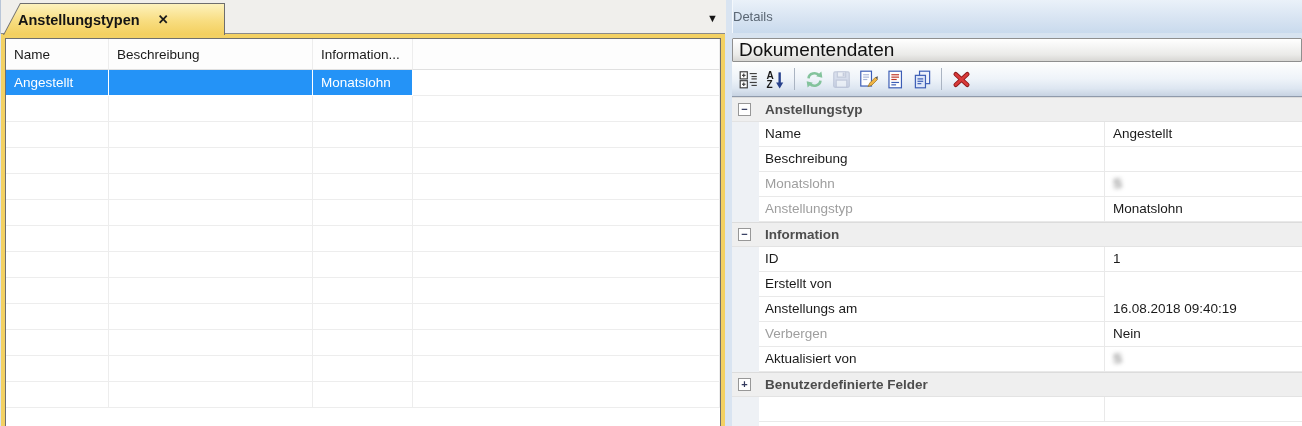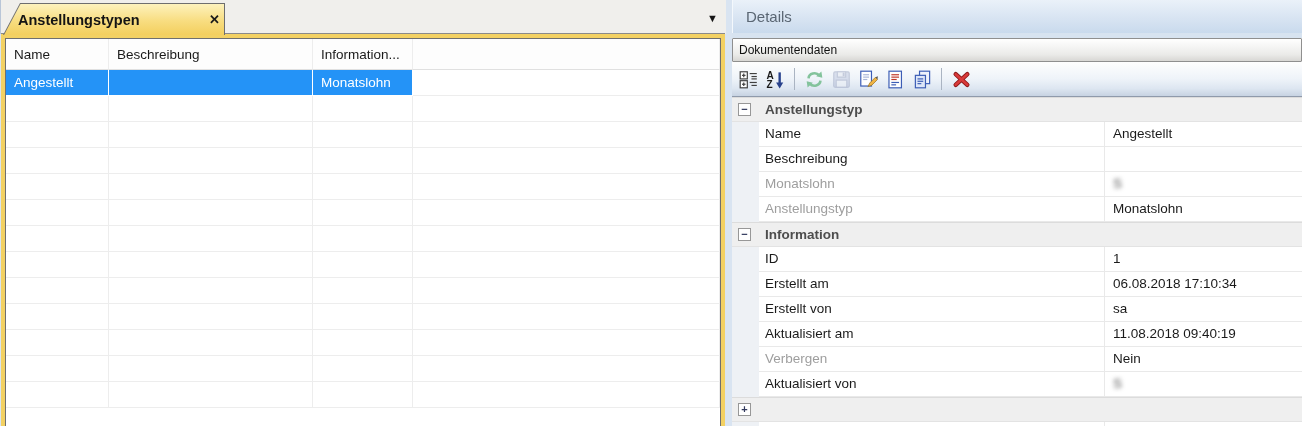--- a/index.html
+++ b/index.html
@@ -10,47 +10,47 @@
   .app{position:relative;width:1302px;height:426px;overflow:hidden;background:#d9e4f1;}
 
   
   .left-panel{position:absolute;left:0;top:0;width:726px;height:426px;}
   .tabstrip{position:absolute;left:0;top:0;right:0;height:34px;background:#f0efec;border-left:1px solid #b9c6d8;}
   .doc-tab{position:absolute;left:2px;top:3px;width:222px;height:32px;z-index:2;
     clip-path:polygon(17px 0, 100% 0, 100% 100%, 0 100%);background:#6e6e6e;}
   .doc-tab .tab-inner{position:absolute;left:1px;top:1px;right:1px;bottom:0;
     clip-path:polygon(16.5px 0, 100% 0, 100% 100%, 0 100%);
     background:linear-gradient(180deg,#fdf2bd 0%,#f8dd80 55%,#f3cf5e 100%);
-    display:flex;align-items:center;justify-content:space-between;}
+    display:flex;align-items:center;justify-content:flex-start;gap:14px;}
   .doc-tab .tab-label{font-weight:bold;font-size:14.5px;color:#141414;padding-left:14px;}
   .doc-tab .tab-close{font-weight:bold;font-size:13px;color:#1a1a1a;cursor:pointer;padding:0 4px;}
   .tab-dropdown{position:absolute;right:8px;top:13px;font-size:11px;color:#151515;line-height:10px;cursor:pointer;}
 
   .doc-frame{position:absolute;left:1px;top:33px;right:1px;bottom:0;background:var(--gold);
     border-top:1px solid #8a8a8a;padding:4px 4px 0 4px;box-sizing:border-box;}
   .grid-table{background:#fff;border:1px solid #6f6f6f;border-bottom:none;height:100%;
     overflow:hidden;box-sizing:border-box;}
   .t-row{display:grid;grid-template-columns:103px 204px 100px 1fr;height:26px;line-height:26px;}
   .t-row.t-head{height:31px;line-height:31px;background:#fdfdfd;}
   .t-cell{padding-left:8px;font-size:13.5px;color:#1a1a1a;border-right:1px solid var(--gridline);
     border-bottom:1px solid var(--gridline);white-space:nowrap;overflow:hidden;box-sizing:border-box;}
   .t-head .t-cell{border-bottom:1px solid #e0e0e0;}
   .t-cell.sel{background:var(--sel);color:#fff;border-right:1px solid #fff;border-bottom:1px solid #fff;}
 
   
   .right-panel{position:absolute;left:732px;top:0;width:570px;height:426px;background:#fff;}
   .rp-caption{position:absolute;left:0;top:0;right:0;height:33px;
     background:linear-gradient(180deg,#eaf1f9 0%,#d8e4f2 55%,#c9daed 100%);
     border-left:1px solid #f4f8fc;box-sizing:border-box;
-    font-size:15px;color:#5a6673;display:flex;align-items:center;padding-left:13px;}
+    font-size:13px;color:#5a6673;display:flex;align-items:center;}
   .rp-gap{position:absolute;left:0;top:33px;right:0;height:5px;background:#d7e3f0;}
   .docdata-bar{position:absolute;left:0;top:38px;right:0;height:24px;box-sizing:border-box;
     background:linear-gradient(180deg,#ffffff 0%,#ebebe9 70%,#d8d7d4 100%);
     border:1px solid #8f8f8f;border-radius:1px;
-    font-size:12px;color:#111;display:flex;align-items:center;padding-left:6px;}
+    font-size:19px;color:#111;display:flex;align-items:center;padding-left:6px;}
   .rp-toolbar{position:absolute;left:0;top:62px;right:0;height:35px;box-sizing:border-box;
     background:linear-gradient(180deg,#fefefe 0%,#eef3f9 50%,#dde6f1 78%,#c7d3e2 100%);
     border-bottom:1px solid #8f9aab;display:flex;align-items:center;padding-left:4px;gap:3px;}
   .tb-btn{width:24px;height:26px;border:none;background:transparent;padding:2px;cursor:pointer;
     display:flex;align-items:center;justify-content:center;}
   .tb-btn svg{width:19px;height:19px;display:block;}
   .tb-sep{width:1px;height:22px;background:#aab4c2;margin:0 4px;}
 
   .propgrid{position:absolute;left:0;top:97px;right:0;bottom:0;background:#fff;overflow:hidden;}
   .pg-gutter{position:absolute;left:0;top:0;width:27px;height:100%;background:#eef1f5;}
@@ -307,41 +307,37 @@
           </div>
           <div class="pg-grouphdr">
             <span class="pg-box">−</span>
             <span class="pg-grouplabel">Information</span>
           </div>
           <div class="pg-row">
             <div class="pg-label">ID</div>
             <div class="pg-value">1</div>
           </div>
           <div class="pg-row">
-            <div class="pg-label">Erstellt am</div>
-            <div class="pg-value">06.08.2018 17:10:34</div>
-          </div>
-          <div class="pg-row">
             <div class="pg-label">Erstellt von</div>
-            <div class="pg-value">sa</div>
-          </div>
-          <div class="pg-row">
-            <div class="pg-label">Aktualisiert am</div>
-            <div class="pg-value">11.08.2018 09:40:19</div>
+          </div>
+          <div class="pg-row">
+            <div class="pg-label">Anstellungs am</div>
+            <div class="pg-value">16.08.2018 09:40:19</div>
           </div>
           <div class="pg-row">
             <div class="pg-label muted">Verbergen</div>
             <div class="pg-value">Nein</div>
           </div>
           <div class="pg-row">
             <div class="pg-label">Aktualisiert von</div>
             <div class="pg-value"><span class="redacted">S</span></div>
           </div>
           <div class="pg-grouphdr">
             <span class="pg-box">+</span>
+            <span class="pg-grouplabel">Benutzerdefinierte Felder</span>
           </div>
           <div class="pg-row">
             <div class="pg-label"></div>
             <div class="pg-value"></div>
           </div>
         </div>
     </div>
   </div>
 
 </div>

